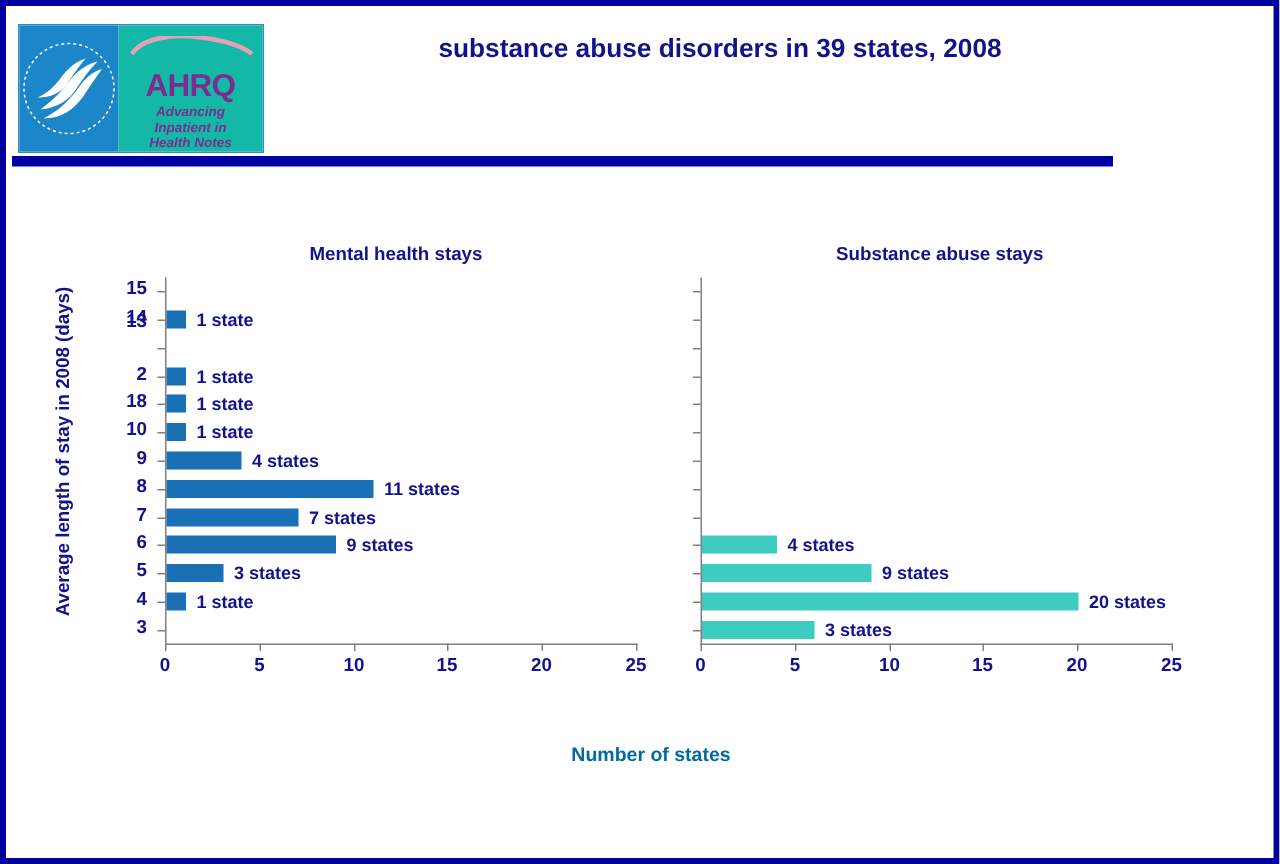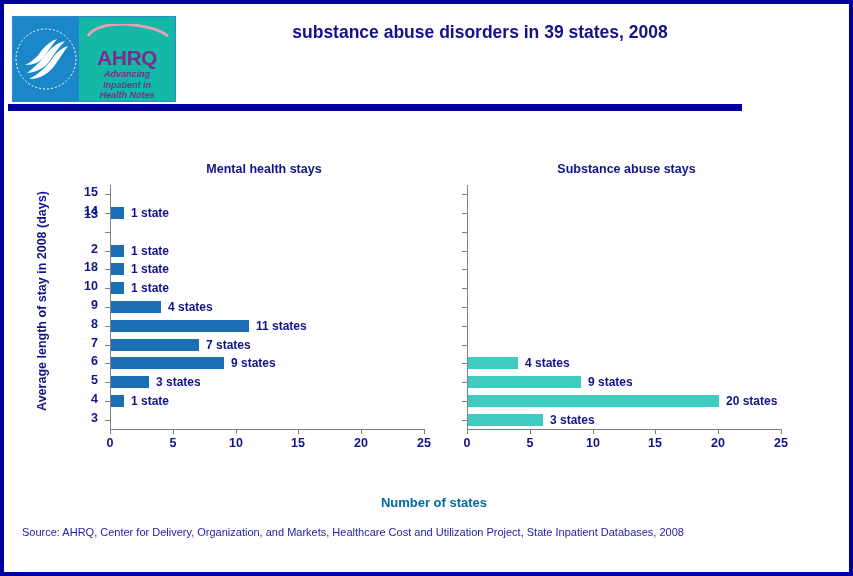--- a/index.html
+++ b/index.html
@@ -297,16 +297,15 @@
         <div class="bar bar-sa" style="left: 464px; top: 372px; width: 113px;"></div>
         <div class="bar-label" style="left: 584px; top: 372px;">9 states</div>
         <div class="bar bar-sa" style="left: 464px; top: 391px; width: 251px;"></div>
         <div class="bar-label" style="left: 722px; top: 391px;">20 states</div>
         <div class="bar bar-sa" style="left: 464px; top: 410px; width: 75px;"></div>
         <div class="bar-label" style="left: 546px; top: 410px;">3 states</div>
       </div>
   </div>
 
   <div id="footer">
-    <div>Source:  AHRQ, Center for Delivery, Organization, and Markets, Healthcare Cost and Utilization Project, State Inpatient Databases, 2008</div>
   </div>
 
 </div>
 
 </body></html>

